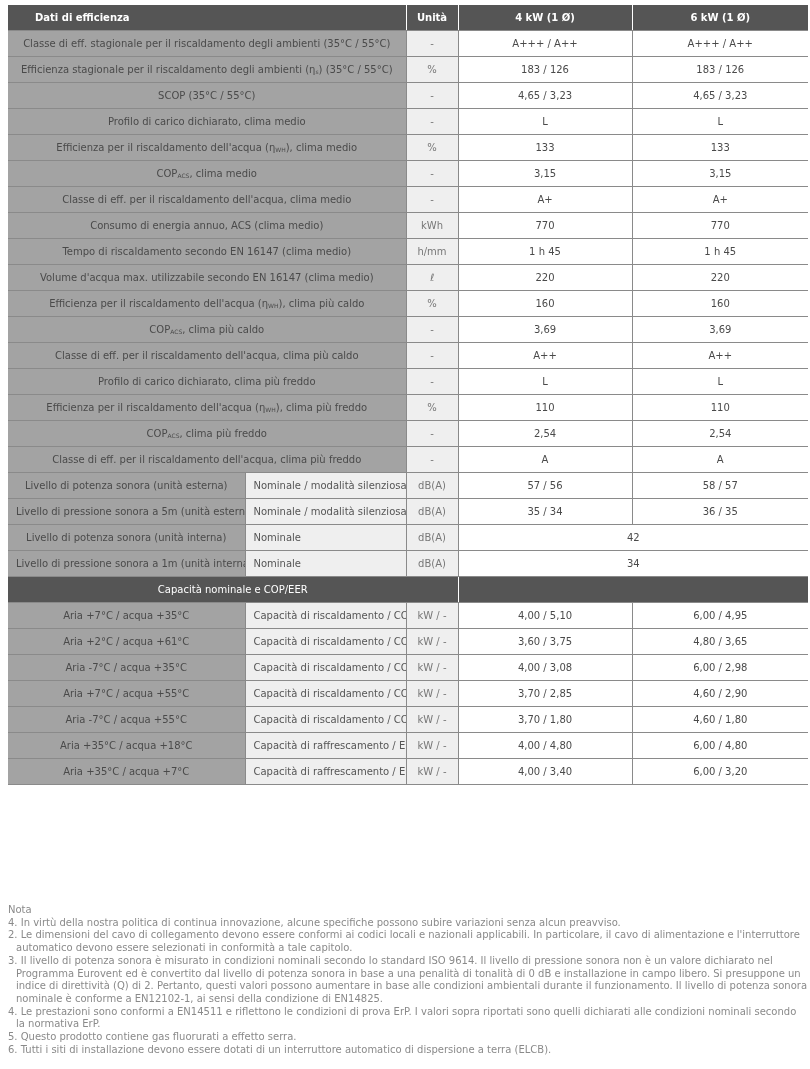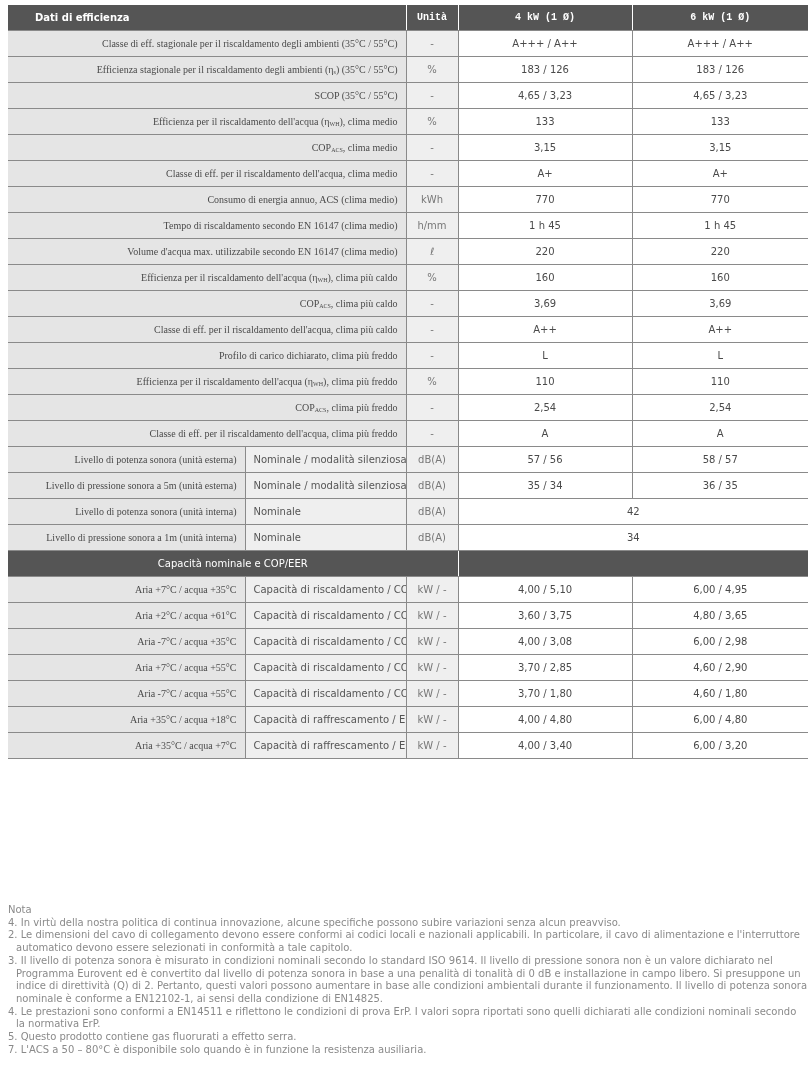--- a/index.html
+++ b/index.html
@@ -4,22 +4,22 @@
 <style>
   html, body { margin: 0; padding: 0; background: #ffffff; }
   body { width: 810px; height: 1069px; position: relative; overflow: hidden;
          font-family: "DejaVu Sans", "Liberation Sans", sans-serif; color: #4a4a4a; }
   table.spec { position: absolute; left: 8px; top: 5px; width: 800px; border-collapse: collapse;
                table-layout: fixed; font-size: 10px; }
   table.spec td, table.spec th { padding: 0 8px; height: 25px; border-bottom: 1px solid #8a8a8a;
                white-space: nowrap; overflow: hidden; }
   .hdr th { background: #555555; color: #ffffff; font-weight: bold; height: 23px; border-bottom: 1px solid #555; }
   .hdr th.lbl { text-align: left; padding-left: 27px; }
-  .hdr th.c { text-align: center; border-left: 1px solid #ffffff; font-family: Liberation Mono, monospace; }
-  td.lbl { background: #e5e5e5; text-align: right; font-family: Liberation Serif, serif; }
+  .hdr th.c { text-align: center; border-left: 1px solid #ffffff; }
+  td.lbl { background: #a3a3a3; text-align: center; }
   td.sub { background: #efefef; text-align: left; border-left: 1px solid #8a8a8a; color: #555; margin-left: 36px; }
   td.unit { background: #efefef; text-align: center; border-left: 1px solid #8a8a8a; color: #777; }
   td.val { background: #ffffff; text-align: center; border-left: 1px solid #8a8a8a; }
   .sec th { background: #555555; color: #fff; font-weight: normal; text-align: center; height: 22px; border-bottom: 1px solid #555; }
   .sec th.sep { border-left: 1px solid #ffffff; }
   sub.s { font-size: 6px; vertical-align: -1px; }
   .notes { position: absolute; left: 8px; top: 894px; width: 800px; font-size: 10px; line-height: 12.7px; color: #8a8a8a; margin-top: 10px; }
   .notes .ttl { margin-bottom: 0; }
   .notes ol { margin: 0; padding: 0; list-style: none; }
   .notes li { padding-left: 8px; text-indent: -8px; }
@@ -56,20 +56,26 @@
         <td class="val">183 / 126</td>
         <td class="val">183 / 126</td>
       </tr>
       <tr>
         <td class="lbl" colspan="2">SCOP (35°C / 55°C)</td>
         <td class="unit">-</td>
         <td class="val">4,65 / 3,23</td>
         <td class="val">4,65 / 3,23</td>
       </tr>
       <tr>
+        <td class="lbl" colspan="2">Profilo di carico dichiarato, clima medio</td>
+        <td class="unit">-</td>
+        <td class="val">L</td>
+        <td class="val">L</td>
+      </tr>
+      <tr>
         <td class="lbl" colspan="2">Efficienza per il riscaldamento dell'acqua (η<sub class="s">WH</sub>), clima medio</td>
         <td class="unit">%</td>
         <td class="val">133</td>
         <td class="val">133</td>
       </tr>
       <tr>
         <td class="lbl" colspan="2">COP<sub class="s">ACS</sub>, clima medio</td>
         <td class="unit">-</td>
         <td class="val">3,15</td>
         <td class="val">3,15</td>
@@ -223,15 +229,15 @@
 </table>
 
 <div class="notes">
   <div class="ttl">Nota</div>
   <ol id="notes-list">
       <li>4. In virtù della nostra politica di continua innovazione, alcune specifiche possono subire variazioni senza alcun preavviso.</li>
       <li>2. Le dimensioni del cavo di collegamento devono essere conformi ai codici locali e nazionali applicabili. In particolare, il cavo di alimentazione e l'interruttore automatico devono essere selezionati in conformità a tale capitolo.</li>
       <li>3. Il livello di potenza sonora è misurato in condizioni nominali secondo lo standard ISO 9614. Il livello di pressione sonora non è un valore dichiarato nel Programma Eurovent ed è convertito dal livello di potenza sonora in base a una penalità di tonalità di 0 dB e installazione in campo libero. Si presuppone un indice di direttività (Q) di 2. Pertanto, questi valori possono aumentare in base alle condizioni ambientali durante il funzionamento. Il livello di potenza sonora nominale è conforme a EN12102-1, ai sensi della condizione di EN14825.</li>
       <li>4. Le prestazioni sono conformi a EN14511 e riflettono le condizioni di prova ErP. I valori sopra riportati sono quelli dichiarati alle condizioni nominali secondo la normativa ErP.</li>
       <li>5. Questo prodotto contiene gas fluorurati a effetto serra.</li>
-      <li>7. L'ACS a 50 – 80°C è disponibile solo quando è in funzione la resistenza ausiliaria.</li>
+      <li>6. Tutti i siti di installazione devono essere dotati di un interruttore automatico di dispersione a terra (ELCB).</li>
     </ol>
 </div>
 
 </body></html>

